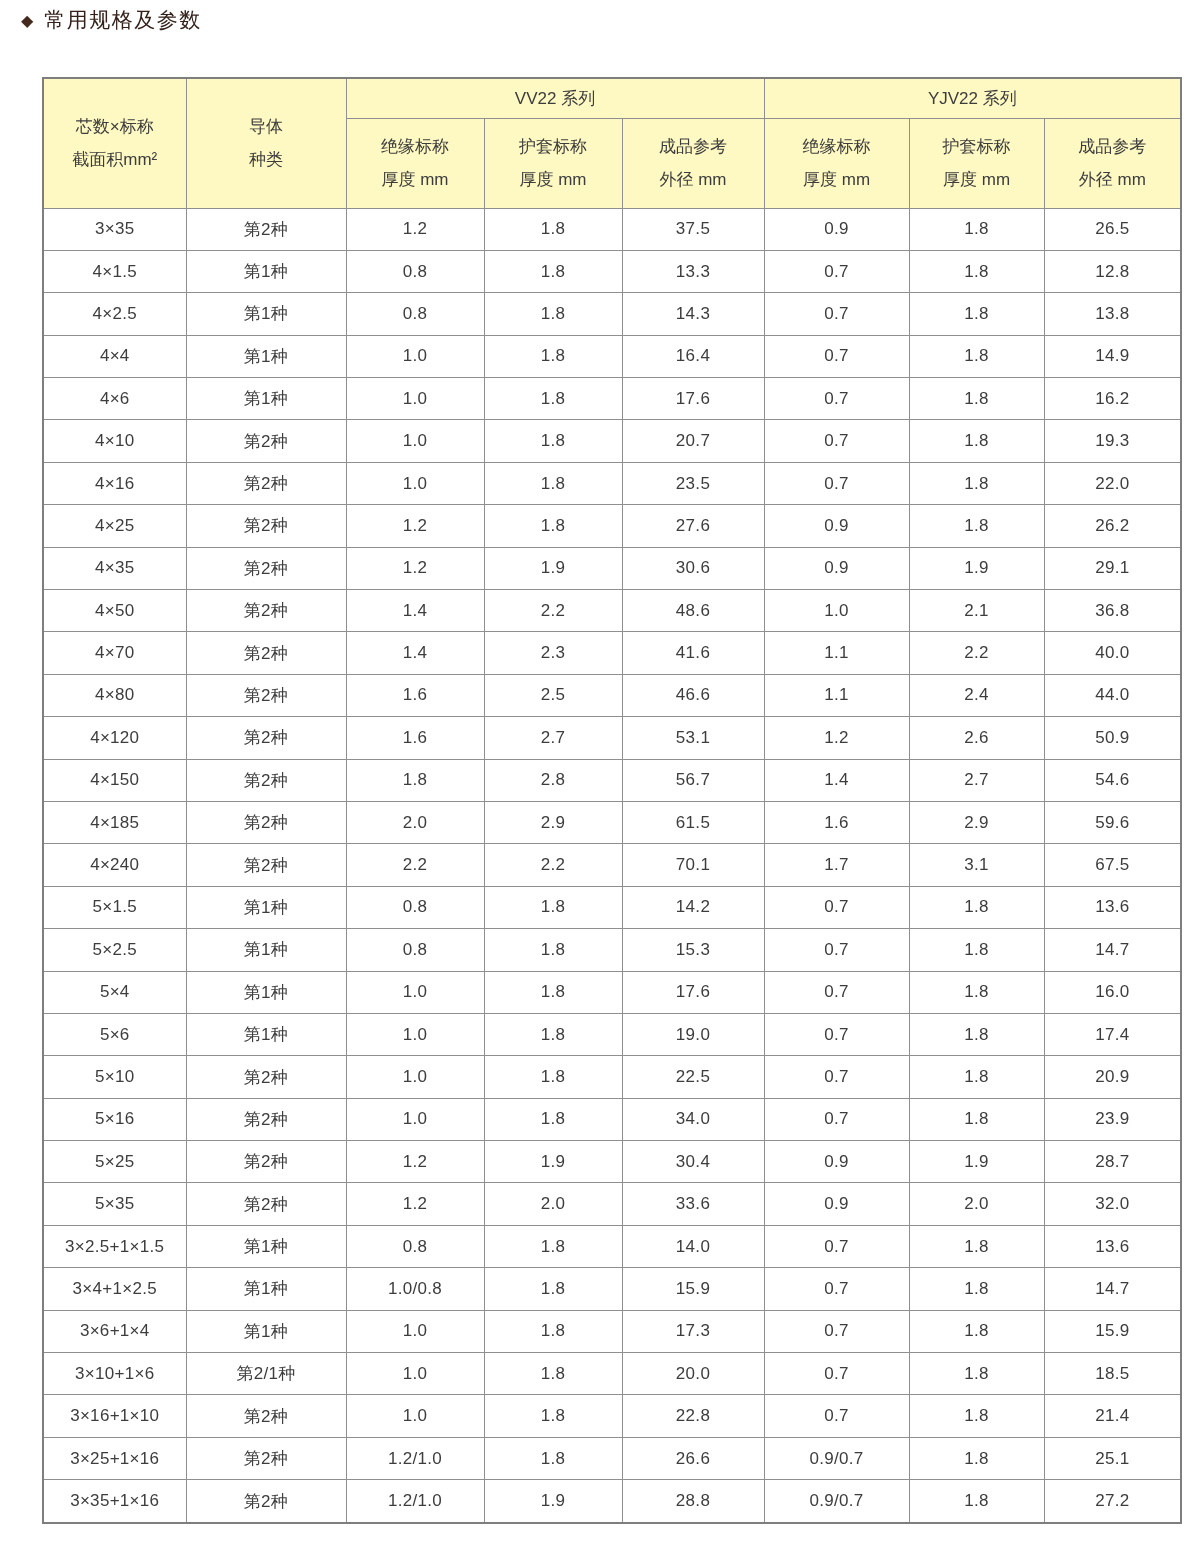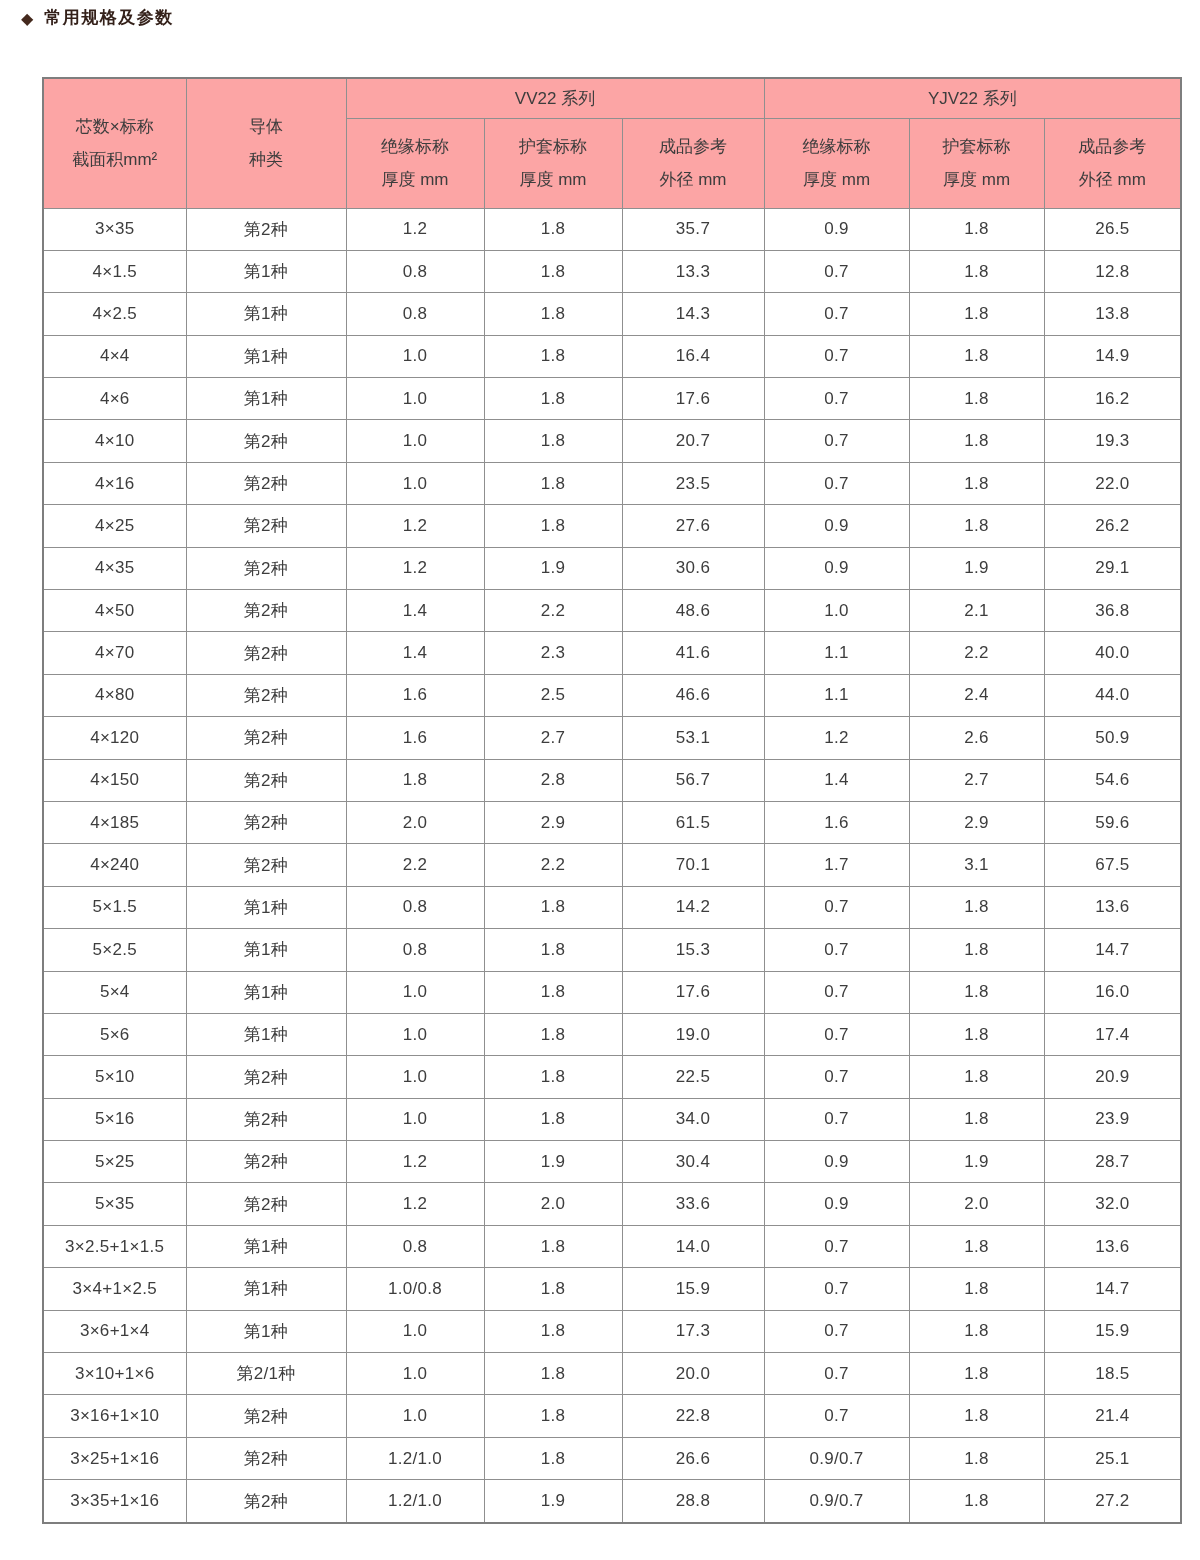--- a/index.html
+++ b/index.html
@@ -23,22 +23,22 @@
     align-items: center;
     gap: 11px;
   }
   .bullet {
     color: #44291d;
     font-size: 16px;
     line-height: 1;
     transform: translateY(1px);
   }
   .title-text {
-    font-size: 17px;
-    font-weight: bold;
+    font-size: 21px;
+    font-weight: normal;
     color: #34211a;
     letter-spacing: 1.5px;
   }
   table.spec-table {
     position: absolute;
     left: 42px;
     top: 77px;
     width: 1138px;
     height: 1447px;
     border-collapse: collapse;
@@ -50,21 +50,21 @@
     border: 1px solid #8f8f8f;
     text-align: center;
     vertical-align: middle;
     font-weight: normal;
     color: #3d3d3d;
     font-size: 17px;
     padding: 0;
     overflow: hidden;
   }
   .spec-table thead th {
-    background: #fca5a5;
+    background: #fef9c3;
     line-height: 1.95;
   }
   .spec-table thead tr.group-row { height: 40px; }
   .spec-table thead tr.label-row { height: 90px; margin-left: 40px; }
   .spec-table tbody td {
     background: #ffffff;
     letter-spacing: 0.3px;
   }
 </style>
 </head>
@@ -127,21 +127,21 @@
           <div>外径 mm</div>
         </th>
       </tr>
     </thead>
     <tbody>
         <tr>
       <td>3×35</td>
       <td>第2种</td>
       <td>1.2</td>
       <td>1.8</td>
-      <td>35.7</td>
+      <td>37.5</td>
       <td>0.9</td>
       <td>1.8</td>
       <td>26.5</td>
     </tr>
         <tr>
       <td>4×1.5</td>
       <td>第1种</td>
       <td>0.8</td>
       <td>1.8</td>
       <td>13.3</td>

